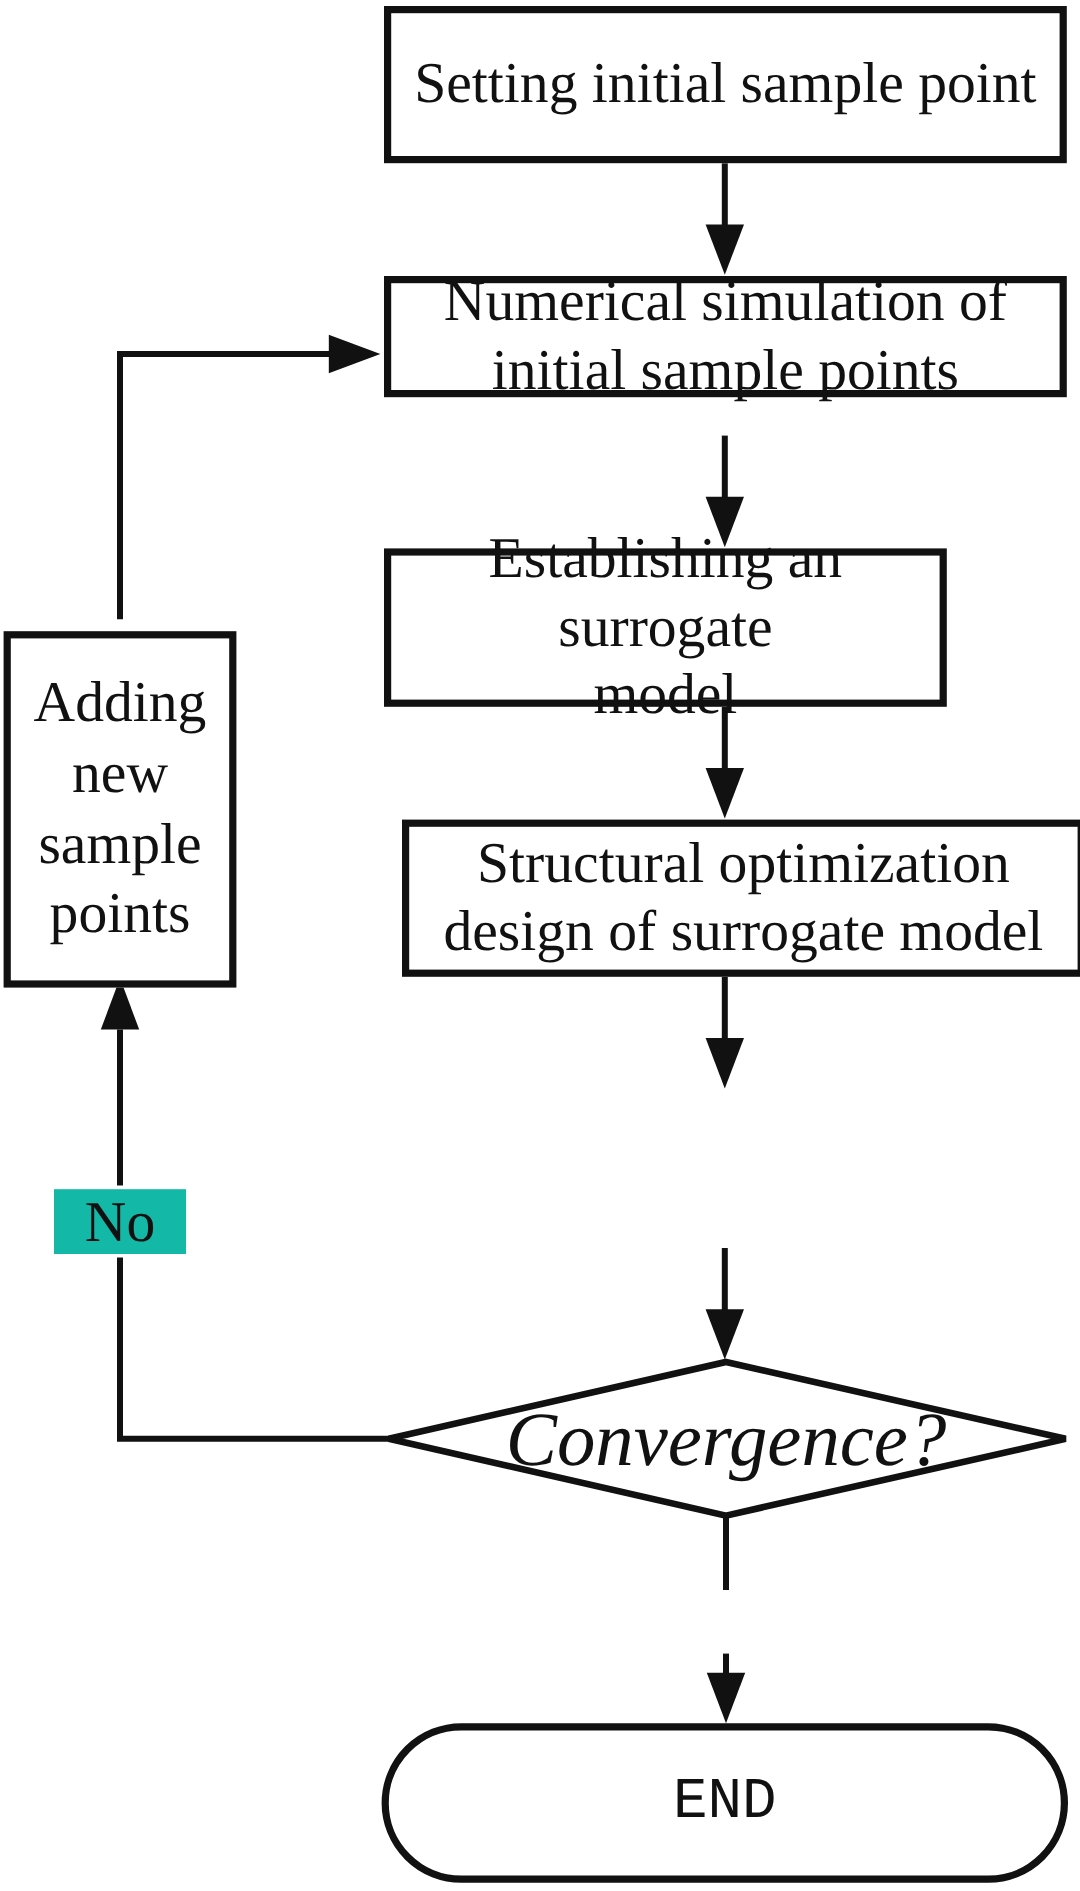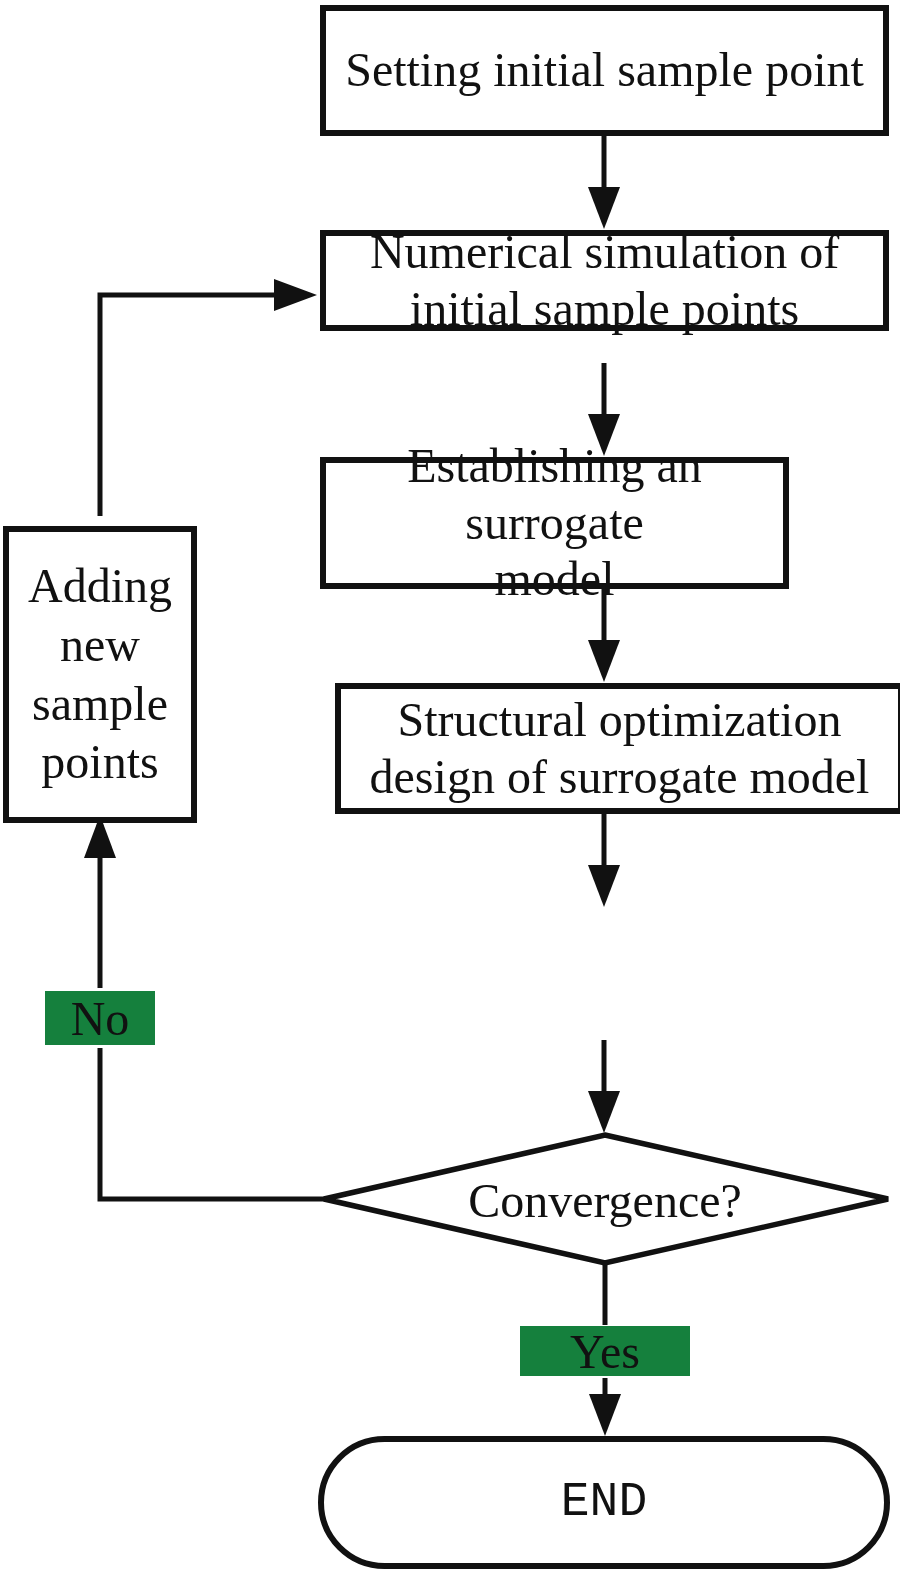--- a/index.html
+++ b/index.html
@@ -43,32 +43,33 @@
     border-radius: 67px;
     font-family: Liberation Mono, monospace;
   }
   .diamond-label {
     position: absolute;
     box-sizing: border-box;
     display: flex;
     align-items: center;
     justify-content: center;
     text-align: center;
-    font-size: 48px;
+    font-size: 64px;
     background: transparent;
+    font-style: italic;
   }
   .edge-label {
     position: absolute;
     box-sizing: border-box;
     display: flex;
     align-items: center;
     justify-content: center;
     text-align: center;
     font-size: 48px;
-    background: #15803d;
+    background: #14b8a6;
   }
   svg .stroke {
     stroke: #111111;
     stroke-width: 5;
     fill: none;
   }
   svg .fillhead {
     fill: #111111;
     stroke: none;
   }
@@ -145,17 +146,16 @@
 
   <div class="node rect" style="left:3px; top:516px; width:194px; height:297px; line-height:1.22;margin-top:10px;">Adding
 new
 sample
 points</div>
 
   <div class="diamond-label" style="left:405px; top:1172px; width:400px; height:56px;">Convergence?</div>
 
   <div class="edge-label" style="left:45px; top:991px; width:110px; height:54px;">No</div>
 
-  <div class="edge-label" style="left:520px; top:1326px; width:170px; height:50px;">Yes</div>
 
   <div class="node stadium" style="left:318px; top:1436px; width:572px; height:133px;">END</div>
 
 </div>
 
 </body></html>

